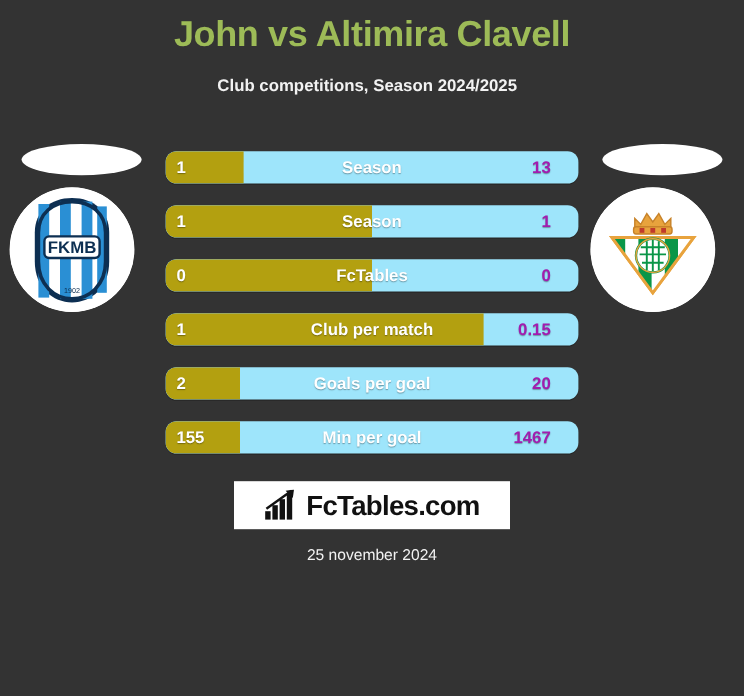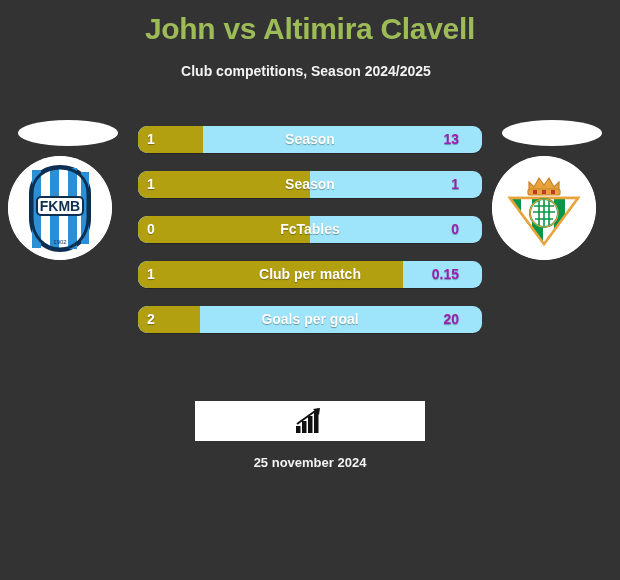--- a/index.html
+++ b/index.html
@@ -150,21 +150,21 @@
 
   
   .date {
     position: absolute;
     top: 455px;
     left: 0;
     width: 620px;
     text-align: center;
     color: #f2f2f2;
     font-size: 13px;
-    font-weight: bold;
+    font-weight: normal;
   }
 </style>
 </head>
 <body>
 
 <div class="title">John vs Altimira Clavell</div>
 <div class="subtitle">Club competitions, Season 2024/2025</div>
 
 <div class="badge-wrap left">
   <div class="ellipse-top"></div>
@@ -259,27 +259,34 @@
     <div class="stat-away">0.15</div>
   </div>
 
   <div class="stat-row">
     <div class="stat-fill" style="width:18%"></div>
     <div class="stat-home">2</div>
     <div class="stat-label">Goals per goal</div>
     <div class="stat-away">20</div>
   </div>
 
+  <div class="stat-row">
+    <div class="stat-fill" style="width:18%"></div>
+    <div class="stat-home">155</div>
+    <div class="stat-label">Min per goal</div>
+    <div class="stat-away">1467</div>
+  </div>
 
 </div>
 
 <div class="logo-box">
   <svg class="logo-icon" width="30" height="26" viewBox="0 0 30 26">
     <rect x="1" y="18" width="4.5" height="7" fill="#111111"></rect>
     <rect x="7" y="13" width="4.5" height="12" fill="#111111"></rect>
     <rect x="13" y="8" width="4.5" height="17" fill="#111111"></rect>
     <rect x="19" y="3" width="4.5" height="22" fill="#111111"></rect>
     <path d="M2 16 L23 1" stroke="#111111" stroke-width="2" fill="none"></path>
     <path d="M18 1 L25 0 L24 7 Z" fill="#111111"></path>
   </svg>
+  <span class="logo-text">FcTables.com</span>
 </div>
 
 <div class="date">25 november 2024</div>
 
 </body></html>

